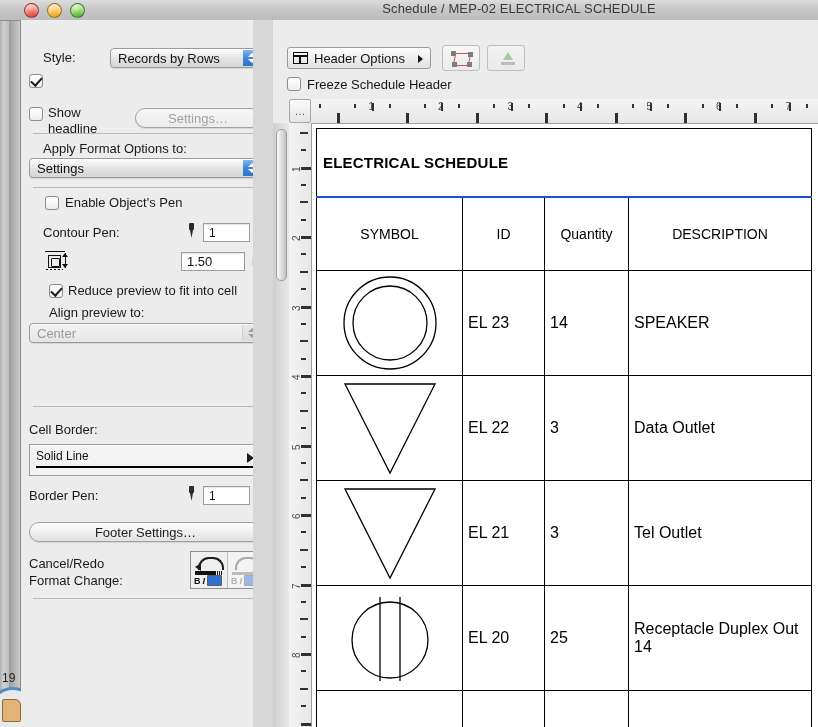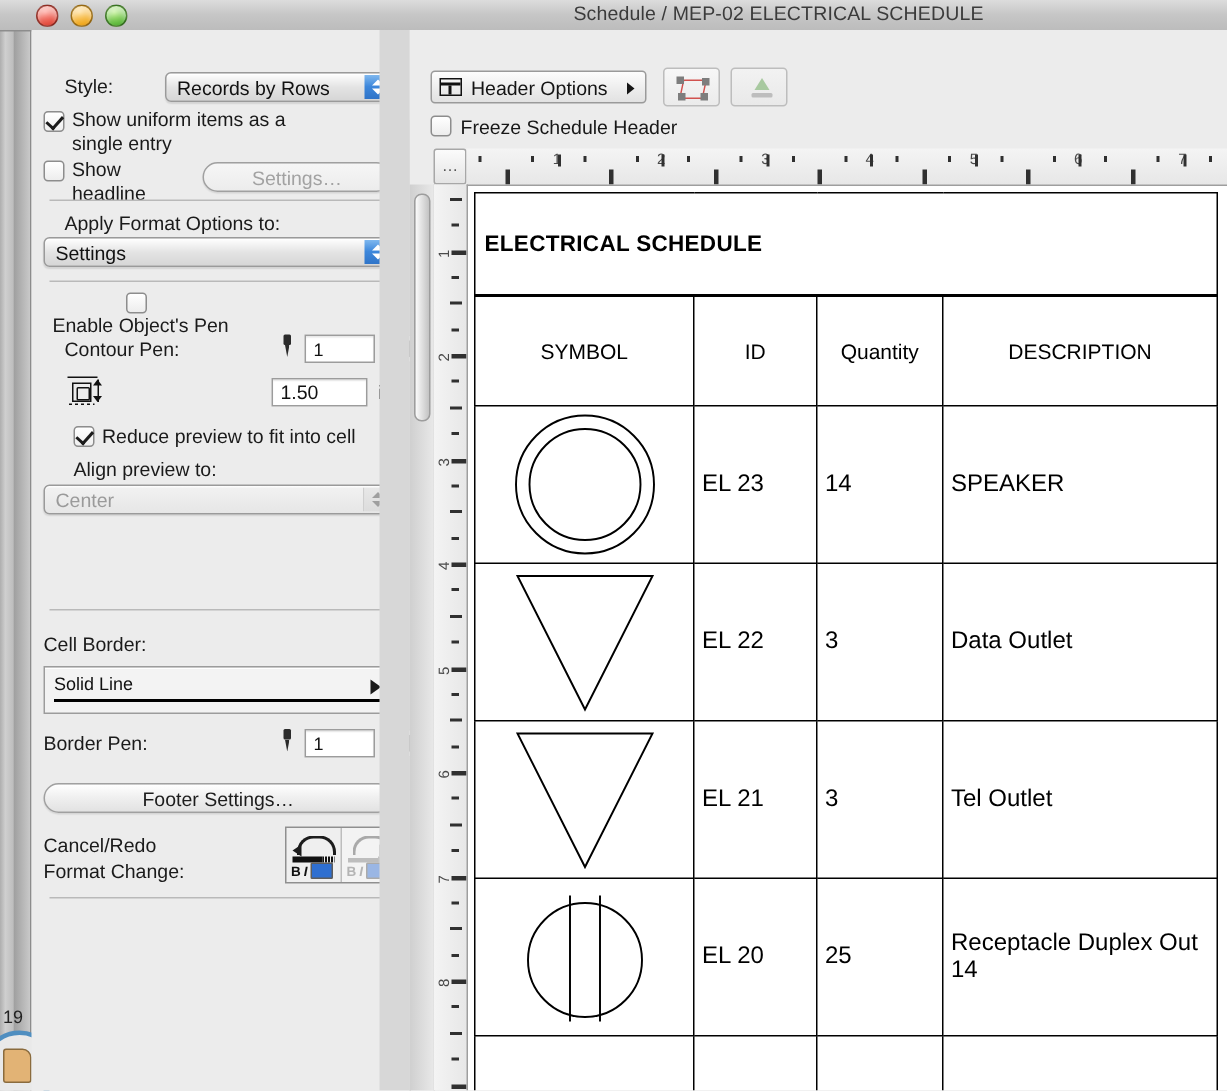--- a/index.html
+++ b/index.html
@@ -236,21 +236,21 @@
   
   .doc-scroll{position:absolute;left:0;top:103px;width:16px;height:624px;
      background:linear-gradient(to right,#cfcfcf,#e8e8e8);border-right:1px solid #b4b4b4;}
   .doc-scroll .thumb{position:absolute;left:3px;top:6px;width:9px;height:150px;border-radius:5px;
      background:linear-gradient(to right,#fbfbfb,#c3c3c3);border:1px solid #9d9d9d;}
 
   
   .canvas{position:absolute;left:39px;top:104px;width:506px;height:623px;background:#fff;overflow:hidden;}
   .sched{position:absolute;left:4px;top:4px;width:495px;border-collapse:collapse;table-layout:fixed;}
   .sched td{border:1px solid #000;vertical-align:middle;padding:0;}
-  .sched .title-cell{height:67px;border-bottom:2px solid #000000;padding-left:6px;}
+  .sched .title-cell{height:67px;border-bottom:2px solid #1d4ed8;padding-left:6px;}
   .sched .title-cell .tt{font-size:15px;font-weight:bold;color:#000;letter-spacing:.2px;}
   .sched .hdr td{height:72px;text-align:center;font-size:14px;color:#000;}
   .sched .bodyrow td{height:104px;}
   .sched .cell-text{font-size:16px;color:#000;padding-left:5px;}
   .sched .sym{text-align:center;}
   .col-sym{width:146px;}
   .col-id{width:82px;}
   .col-qty{width:84px;}
   .col-desc{width:183px;}
   .sched .emptyrow td{height:64px;}
@@ -286,21 +286,20 @@
       <div class="popup" style="position:absolute;left:89px;top:28px;width:152px;">
         <span class="pv">Records by Rows</span>
         <span class="arrows">
           <span class="tri-up"></span>
             <span class="tri-dn"></span>
         </span>
       </div>
 
       <div class="row" style="left:8px;top:52px;width:240px;align-items:flex-start;">
         <span class="cb on" style="margin-top:2px;"></span>
-        <span class="lbl" style="margin-left:5px;line-height:16px;white-space:normal;width:175px;">Show uniform items as a single entry</span>
       </div>
 
       <div class="row" style="left:8px;top:85px;width:120px;align-items:flex-start;">
         <span class="cb" style="margin-top:2px;"></span>
         <span class="lbl" style="margin-left:5px;line-height:16px;white-space:normal;width:60px;">Show headline</span>
       </div>
 
       <div class="btn dim" style="position:absolute;left:114px;top:88px;width:126px;">Settings…</div>
 
       <div class="sep" style="top:113px;"></div>
@@ -311,21 +310,21 @@
       <div class="popup" style="position:absolute;left:8px;top:138px;width:233px;">
         <span class="pv">Settings</span>
         <span class="arrows">
           <span class="tri-up"></span>
             <span class="tri-dn"></span>
         </span>
       </div>
 
       <div class="sep" style="top:167px;"></div>
 
-      <div class="row" style="left:8px;top:175px;flex-direction:column;">
+      <div class="row" style="left:24px;top:175px;">
         <span class="cb"></span>
         <span class="lbl" style="margin-left:6px;">Enable Object's Pen</span>
       </div>
 
       <div class="row" style="left:22px;top:205px;">
         <span class="lbl">Contour Pen:</span>
       </div>
       <span class="nib" style="position:absolute;left:166px;top:203px;"></span>
       <div class="tf" style="position:absolute;left:182px;top:203px;width:47px;">1</div>
       <div class="swatch" style="position:absolute;left:234px;top:203px;">

